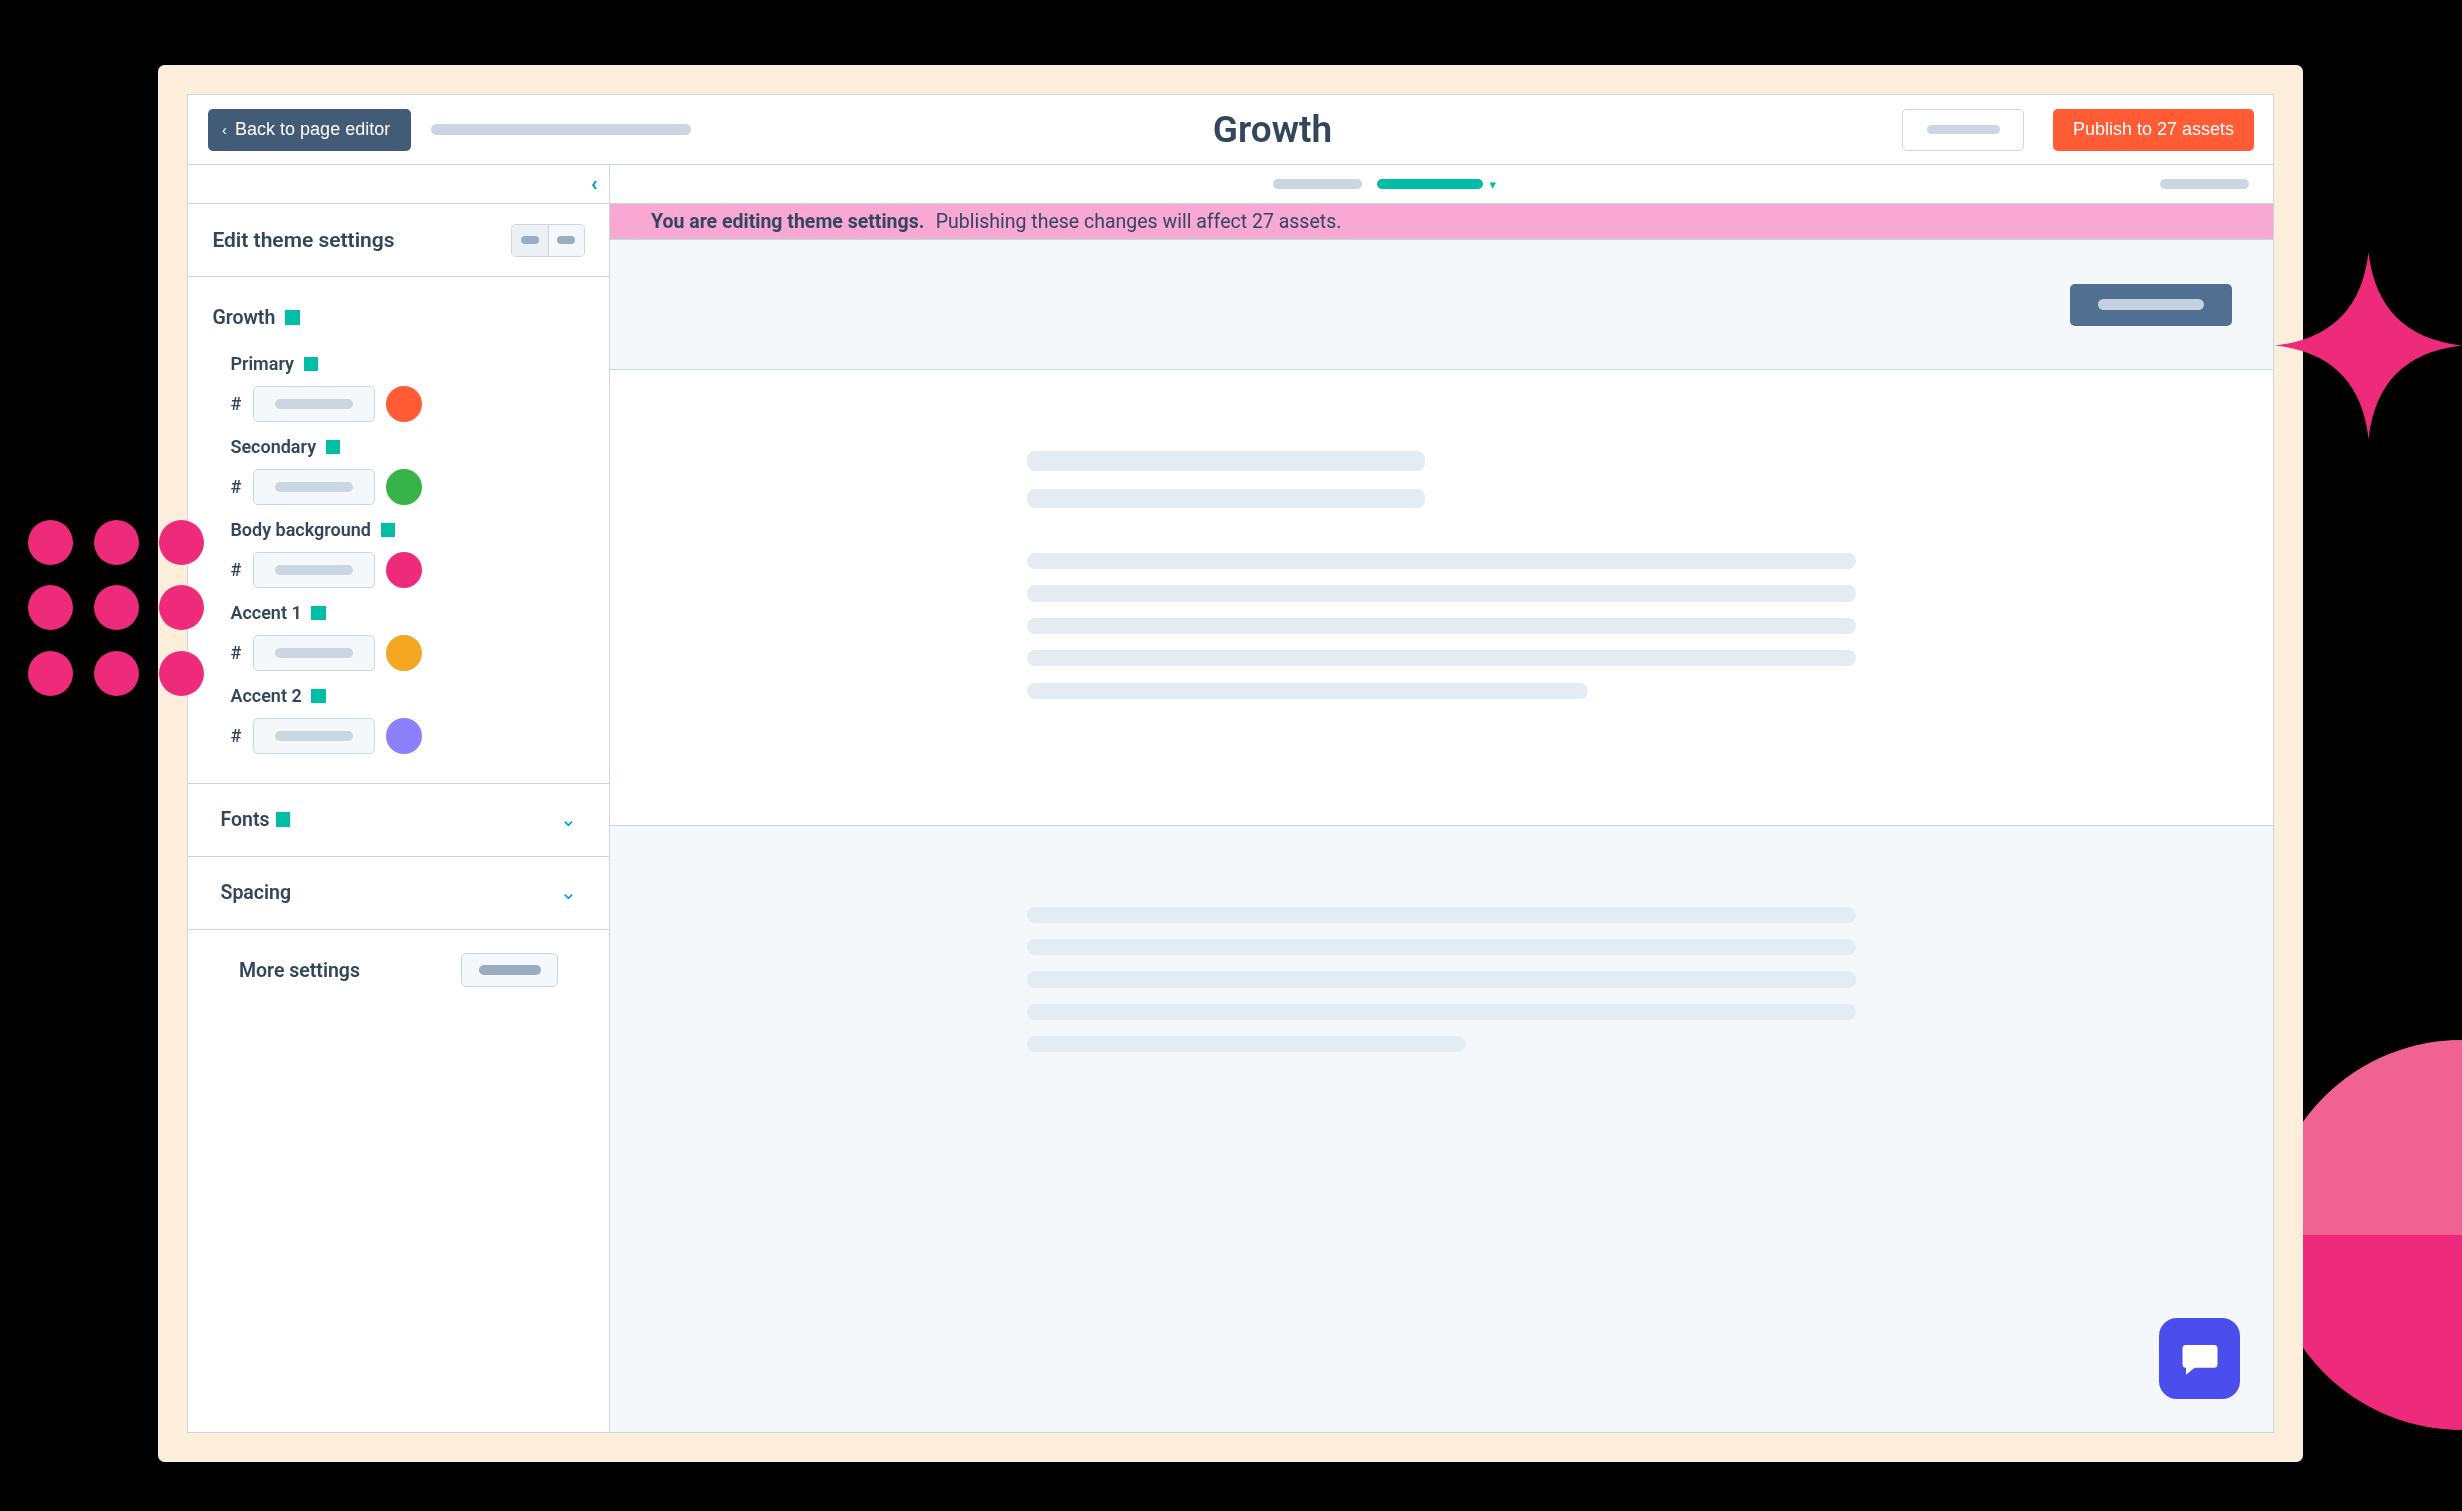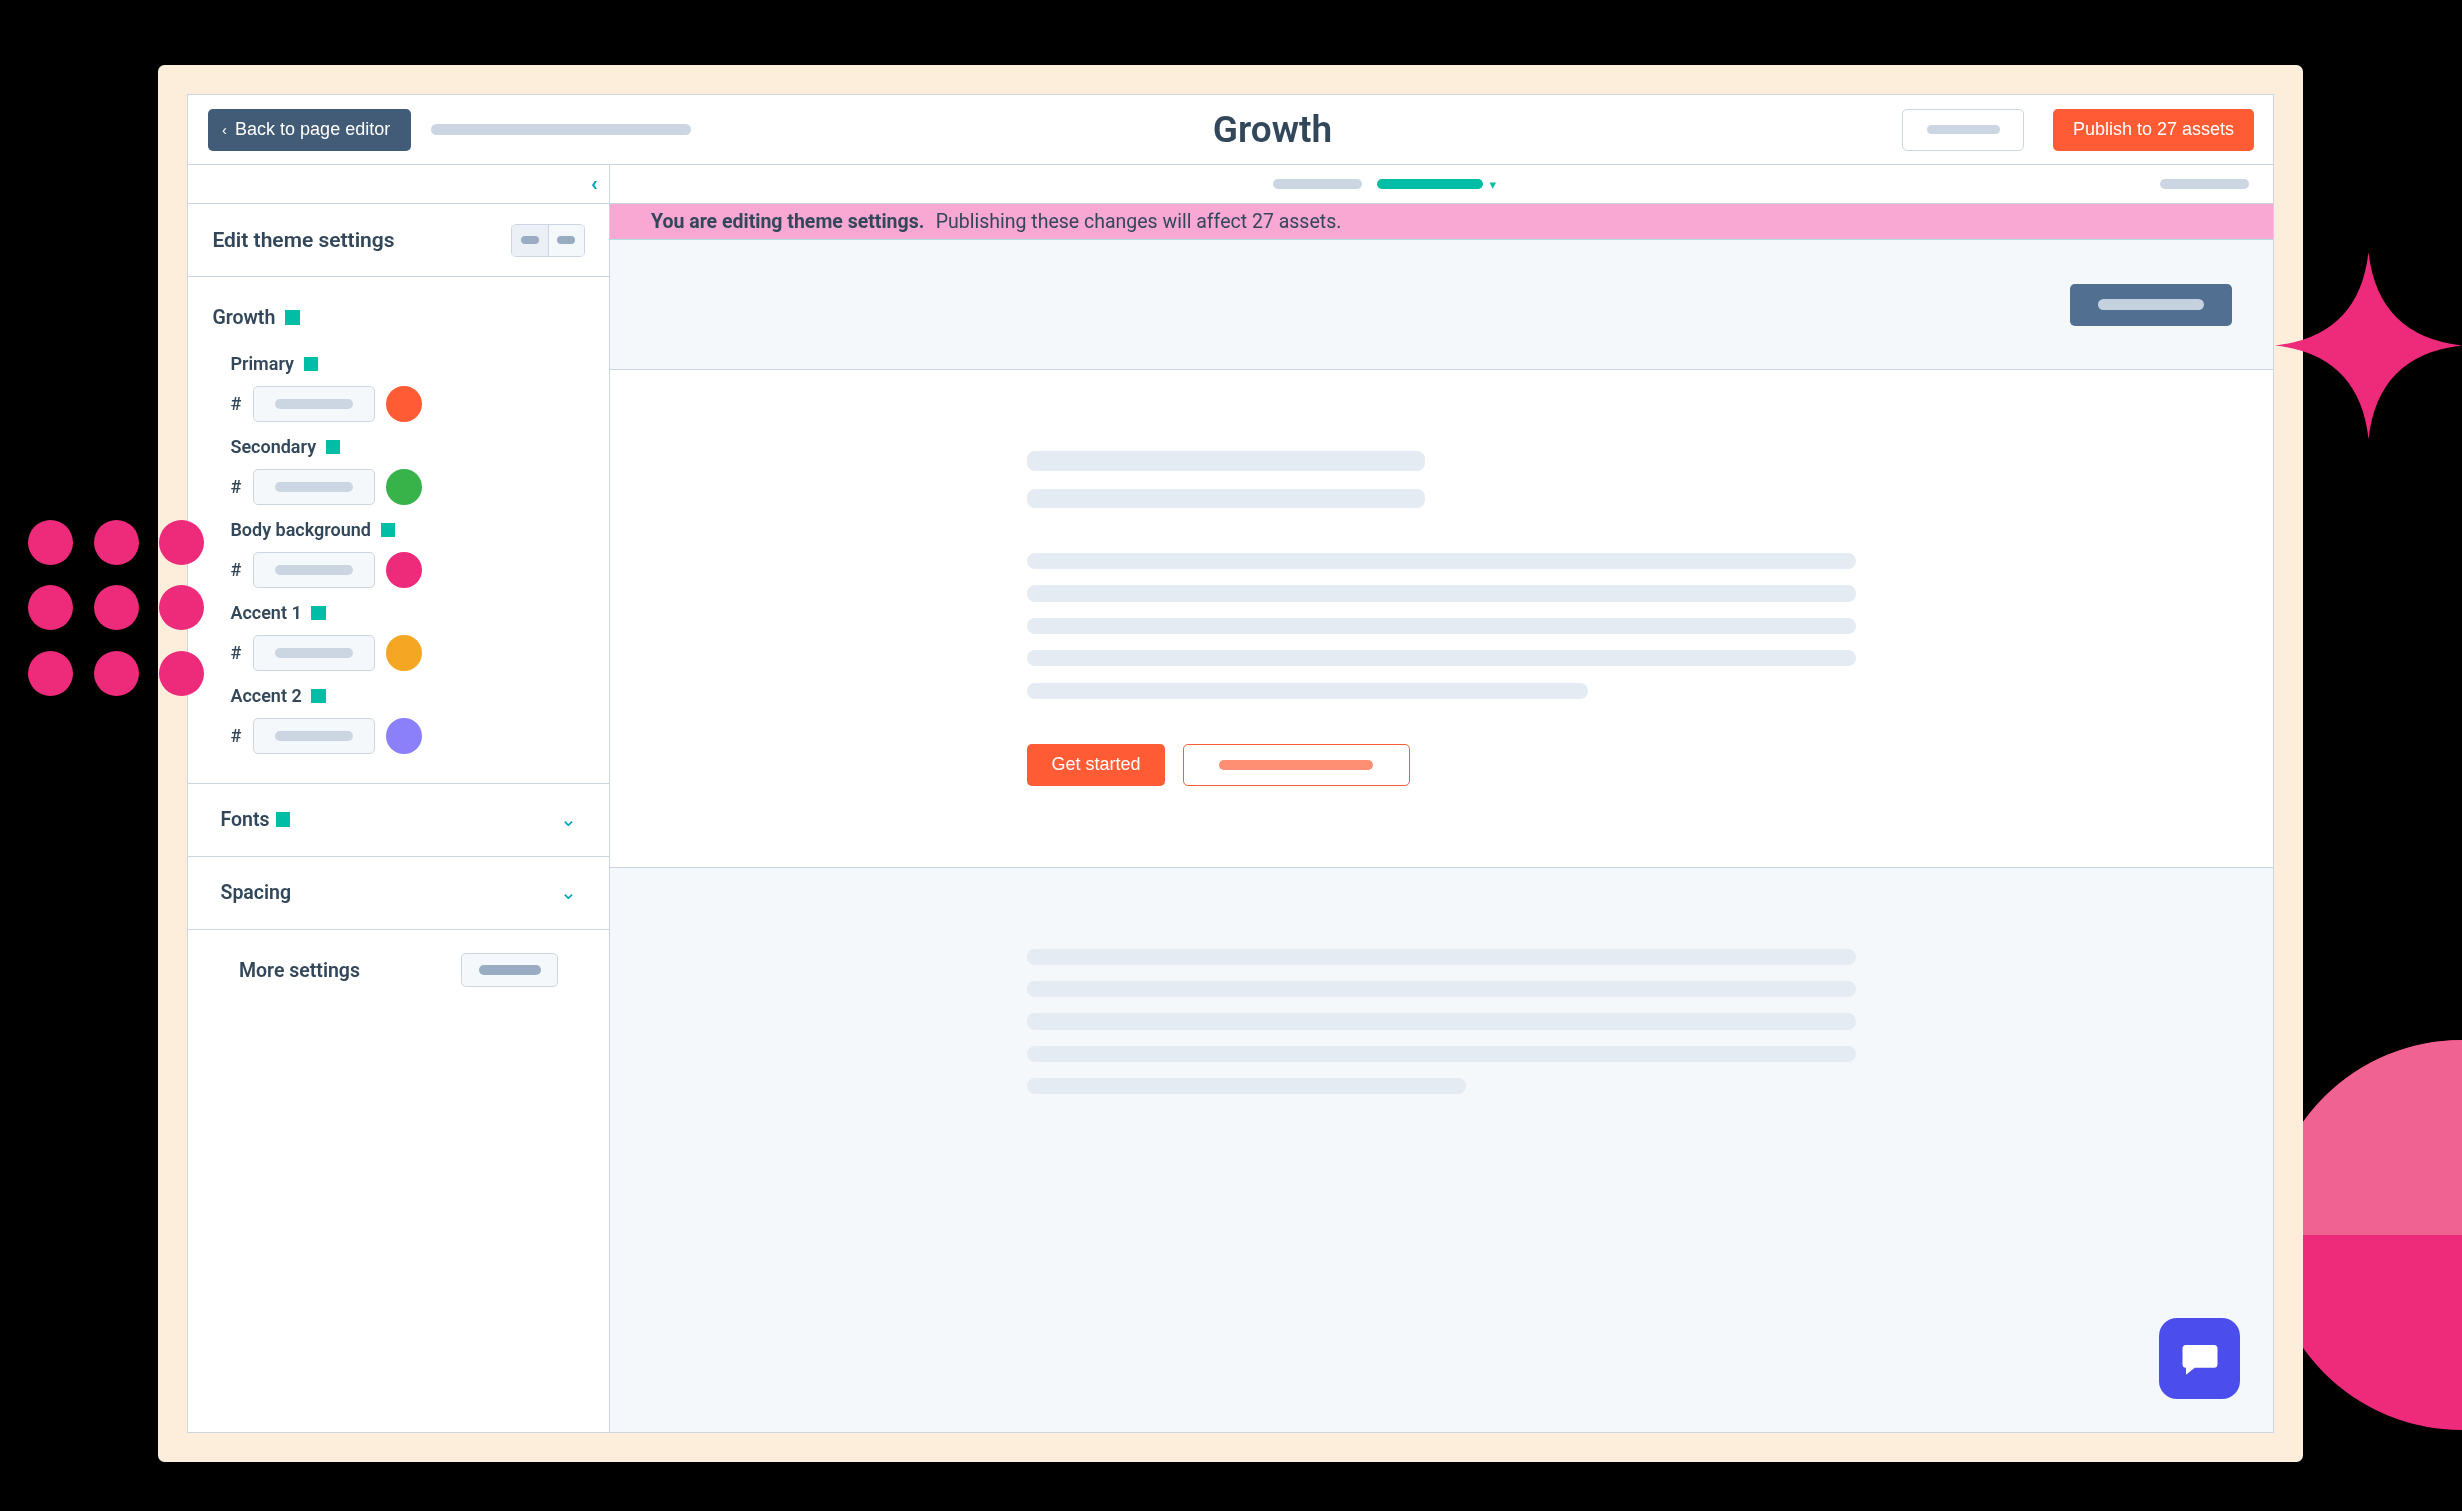--- a/index.html
+++ b/index.html
@@ -585,26 +585,20 @@
 
           <div class="preview-hero">
             <div class="hero-inner">
               <div class="sk-line title1"></div>
               <div class="sk-line title2"></div>
               <div class="sk-line full"></div>
               <div class="sk-line full"></div>
               <div class="sk-line full"></div>
               <div class="sk-line full"></div>
               <div class="sk-line partial"></div>
-              <div class="hero-buttons">
-                <button class="primary-cta">Get started</button>
-                <div class="secondary-cta">
-                    <div class="sk"></div>
-                  </div>
-              </div>
             </div>
           </div>
 
           <div class="preview-section2">
             <div class="section2-inner">
               <div class="sk-line full"></div>
               <div class="sk-line full"></div>
               <div class="sk-line full"></div>
               <div class="sk-line full"></div>
               <div class="sk-line last"></div>

